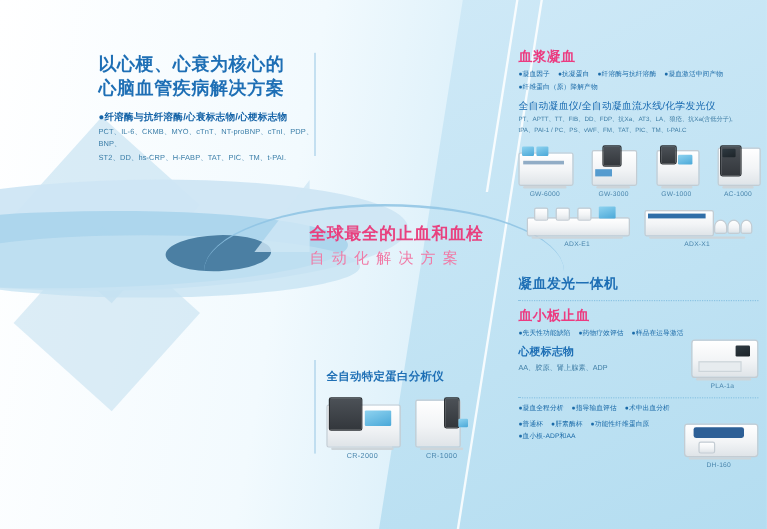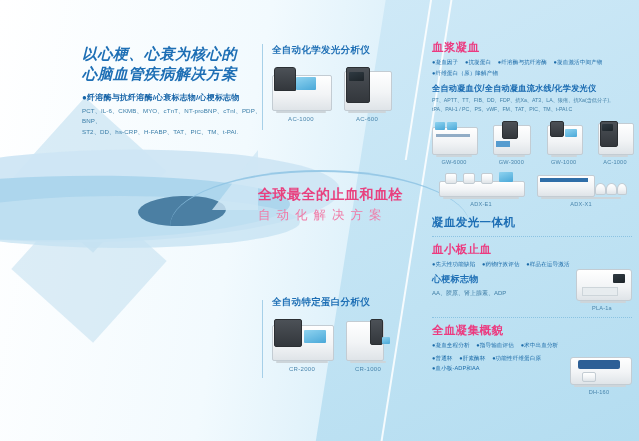--- a/index.html
+++ b/index.html
@@ -57,21 +57,21 @@
     position:absolute;left:170px;top:170px;width:300px;height:110px;
     border-top:2px solid #8fc4e4;border-radius:60% 60% 0 0;opacity:.85;
   }
 
   
   .card{position:absolute;}
 
   
   #left-top{left:82px;top:44px;width:188px;}
   .h-blue{
-    color:#1e6fb5;font-weight:bold;letter-spacing:.5px;line-height:1.35;font-style:italic;
+    color:#1e6fb5;font-weight:bold;letter-spacing:.5px;line-height:1.35;
   }
   #left-top .h-blue{font-size:15px;}
   .bullet-line{color:#1664a8;font-size:8px;font-weight:bold;margin-top:7px;letter-spacing:.2px;}
   .marker-list{color:#3b7ea8;font-size:6.2px;line-height:1.7;margin-top:3px;letter-spacing:.1px;}
 
   
   #mid-top{left:272px;top:44px;width:140px;}
   .h-mid{color:#1e6fb5;font-weight:bold;font-size:9.5px;letter-spacing:.3px;}
   .devrow{display:flex;align-items:flex-end;gap:14px;margin-top:10px;}
   .devcell{display:flex;flex-direction:column;align-items:center;}
@@ -81,31 +81,31 @@
   #center-banner{left:258px;top:186px;width:180px;}
   .cb1{color:#e8417f;font-weight:bold;font-size:14px;letter-spacing:.5px;}
   .cb2{color:#f07aa6;font-size:12.5px;letter-spacing:6px;margin-top:3px;}
 
   
   #left-bottom{left:86px;top:298px;width:180px;}
   #left-bottom .h-blue{font-size:13px;}
   .sub-plain{color:#2f6f9e;font-size:9px;margin-top:18px;letter-spacing:.6px;}
 
   
-  #mid-bottom{left:272px;top:296px;width:140px;}
+  #mid-bottom{left:272px;top:308px;width:140px;}
 
   
   #right-col{left:432px;top:40px;width:200px;}
   .sec{margin-bottom:4px;}
   .sec-title-pink{color:#ec3b80;font-weight:bold;font-size:11.5px;letter-spacing:.4px;}
   .sec-title-blue{color:#1e6fb5;font-weight:bold;font-size:11.5px;letter-spacing:.4px;}
   .sec-title-blue-sm{color:#1e6fb5;font-weight:bold;font-size:9px;letter-spacing:.3px;margin-top:4px;}
   .sec-bullets{color:#1a6aa8;font-size:5.6px;margin-top:3px;line-height:1.7;letter-spacing:.1px;}
   .sec-bullets span{margin-right:5px;white-space:nowrap;}
-  .sec-heading2{color:#1769b0;font-weight:bold;font-size:8.2px;margin-top:5px;letter-spacing:.2px;}
+  .sec-heading2{color:#1769b0;font-weight:normal;font-size:8.2px;margin-top:5px;letter-spacing:.2px;}
   .code-list{color:#3f7ea6;font-size:5.2px;line-height:1.7;margin-top:2px;}
   .dotted{border-bottom:1px dotted #7fbcdf;margin:6px 0 5px;opacity:.8;}
   .grid4{display:flex;justify-content:space-between;align-items:flex-end;margin-top:7px;}
   .grid2{display:flex;justify-content:space-around;align-items:flex-end;margin-top:6px;}
   .small-cap{font-size:5.6px;color:#4a86ad;margin-top:4px;text-align:center;letter-spacing:.2px;}
 
   
   .dev{position:relative;}
   .box{background:linear-gradient(180deg,#ffffff 0%,#f2f4f6 55%,#dfe4e8 100%);
        border:1px solid #c3ccd3;border-radius:2px;position:relative;}
@@ -139,43 +139,20 @@
   <div class="sep-v" style="left:262px;top:300px;width:1px;height:78px;background:#9ecbe6;"></div>
 
   <div class="card" id="left-top">
     <div class="h-blue">以心梗、心衰为核心的</div>
     <div class="h-blue">心脑血管疾病解决方案</div>
     <div class="bullet-line">●纤溶酶与抗纤溶酶/心衰标志物/心梗标志物</div>
     <div class="marker-list">PCT、IL-6、CKMB、MYO、cTnT、NT-proBNP、cTnI、PDP、BNP、</div>
     <div class="marker-list" style="margin-top:0">ST2、DD、hs-CRP、H-FABP、TAT、PIC、TM、t-PAI.</div>
   </div>
 
-  <div class="card" id="mid-top">
-    <div class="h-mid">全自动化学发光分析仪</div>
-    <div class="devrow">
-      <div class="devcell">
-        <div class="dev" style="width:58px;height:44px;">
-          <div class="box" style="position:absolute;left:0;top:8px;width:58px;height:34px;"></div>
-          <div class="box dark" style="position:absolute;left:2px;top:0;width:20px;height:22px;border-radius:3px 3px 0 0;"></div>
-          <div class="screen" style="left:24px;top:10px;width:20px;height:13px;"></div>
-          <div class="foot"></div>
-        </div>
-        <div class="devcap">AC-1000</div>
-      </div>
-      <div class="devcell">
-        <div class="dev" style="width:46px;height:44px;">
-          <div class="box" style="position:absolute;left:0;top:4px;width:46px;height:38px;"></div>
-          <div class="box dark" style="position:absolute;left:2px;top:0;width:22px;height:34px;border-radius:2px;"></div>
-          <div class="screen dk" style="left:5px;top:5px;width:15px;height:9px;"></div>
-          <div class="foot"></div>
-        </div>
-        <div class="devcap">AC-600</div>
-      </div>
-    </div>
-  </div>
 
   <div class="card" id="center-banner">
     <div class="cb1">全球最全的止血和血栓</div>
     <div class="cb2">自动化解决方案</div>
   </div>
 
 
   <div class="card" id="mid-bottom">
     <div class="h-mid">全自动特定蛋白分析仪</div>
     <div class="devrow">
@@ -275,21 +252,21 @@
             <div class="panelblue" style="left:3px;top:7px;width:48px;height:4px;background:#2f6ea8;"></div>
             <div class="box" style="position:absolute;left:58px;top:12px;width:9px;height:10px;border-radius:50% 50% 2px 2px;"></div>
             <div class="box" style="position:absolute;left:69px;top:12px;width:9px;height:10px;border-radius:50% 50% 2px 2px;"></div>
             <div class="box" style="position:absolute;left:80px;top:12px;width:8px;height:10px;border-radius:50% 50% 2px 2px;"></div>
             <div class="foot"></div>
           </div>
           <div class="small-cap">ADX-X1</div>
         </div>
       </div>
 
-      <div class="sec-title-blue" style="margin-top:8px;">凝血发光一体机</div>
+      <div class="sec-title-blue" style="margin-top:22px;">凝血发光一体机</div>
     </div>
 
     <div class="dotted"></div>
 
     <div class="sec">
       <div class="sec-title-pink">血小板止血</div>
       <div class="sec-bullets">
         <span>●先天性功能缺陷</span>
         <span>●药物疗效评估</span>
         <span>●样品在运导激活</span>
@@ -307,21 +284,20 @@
             <div class="foot"></div>
           </div>
           <div class="small-cap">PLA-1a</div>
         </div>
       </div>
     </div>
 
     <div class="dotted"></div>
 
     <div class="sec">
-      <div class="sec-title-pink">全血凝集概貌</div>
       <div class="sec-bullets">
         <span>●凝血全程分析</span>
         <span>●指导输血评估</span>
         <span>●术中出血分析</span>
       </div>
       <div style="display:flex;align-items:flex-start;justify-content:space-between;">
         <div style="flex:1">
           <div class="sec-bullets">
             <span>●普通杯</span>
             <span>●肝素酶杯</span>

